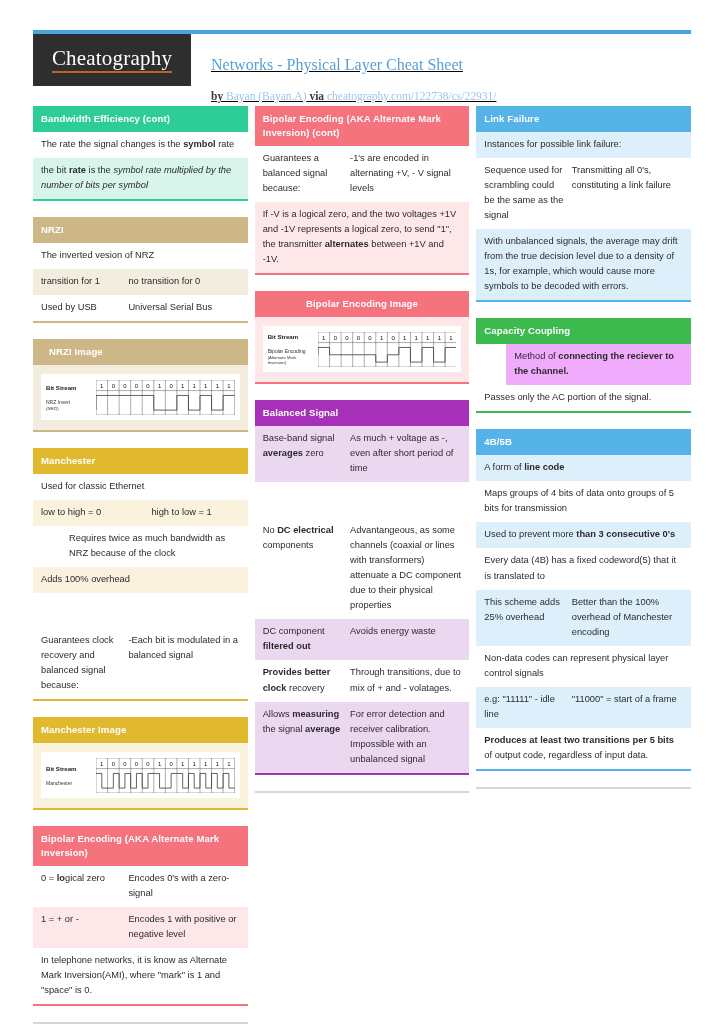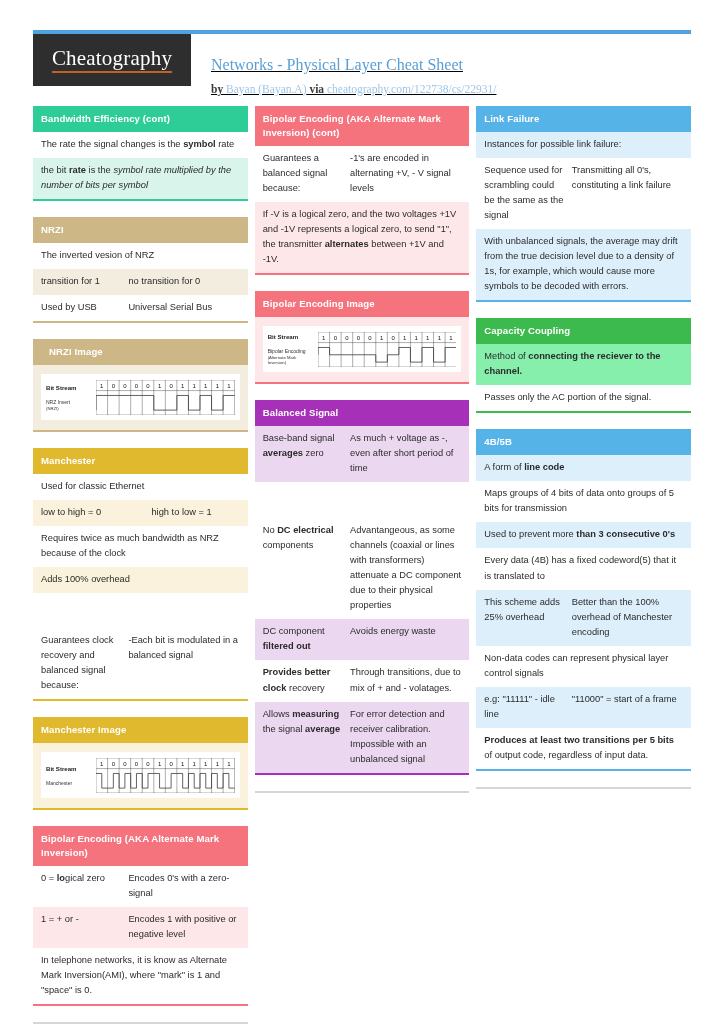--- a/index.html
+++ b/index.html
@@ -50,21 +50,21 @@
     color: #5a9fd4;
     line-height: 1.35;
     white-space: nowrap;
   }
   .cs-byline {
     font-family: "Liberation Serif", serif;
     font-size: 11.5px;
     color: #9dc6e8;
     line-height: 1.6;
     white-space: nowrap;
-    margin-top: 4px;
+    margin-top: 11px;
   }
   .cs-byline .dark { color: #3a3a3a; font-weight: bold; }
   .cs-byline .lnk  { color: #9dc6e8; }
 
   
   .cols {
     position: absolute; left: 33px; top: 106px;
     width: 658px;
     display: flex;
     gap: 7px;
@@ -229,21 +229,21 @@
         <div class="card">
           <div class="card-head" style="background: rgb(224, 185, 46);">Manchester</div>
           <div class="card-body" style="border-bottom-color: rgb(224, 185, 46);">
             <div class="row single" style="background: rgb(255, 255, 255);">
               <div class="c1">Used for classic Ethernet</div>
             </div>
             <div class="row" style="background: rgb(250, 242, 220); gap: 23px;">
               <div class="c1">low to high = 0</div>
               <div class="c2">high to low = 1</div>
             </div>
-            <div class="row single" style="background: rgb(255, 255, 255);">
+            <div class="row single" style="background: rgb(255, 255, 255); margin-left: 28px;">
               <div class="c1">Requires twice as much bandwidth as NRZ because of the clock</div>
             </div>
             <div class="row single" style="background: rgb(250, 242, 220);">
               <div class="c1">Adds 100% overhead</div>
             </div>
             <div class="row" style="background: rgb(255, 255, 255); margin-top: 35px;">
               <div class="c1">Guarantees clock recovery and balanced signal because:</div>
               <div class="c2">-Each bit is modulated in a balanced signal</div>
             </div>
           </div>
@@ -332,21 +332,21 @@
             <div class="row" style="background: rgb(255, 255, 255);">
               <div class="c1">Guarantees a balanced signal because:</div>
               <div class="c2">-1's are encoded in alternating +V, - V signal levels</div>
             </div>
             <div class="row single" style="background: rgb(253, 231, 232);">
               <div class="c1">If -V is a logical zero, and the two voltages +1V and -1V represents a logical zero, to send "1", the transmitter <b>alternates</b> between +1V and -1V.</div>
             </div>
           </div>
         </div>
         <div class="card">
-          <div class="card-head" style="background: rgb(244, 115, 125);">Bipolar Encoding Image</div>
+          <div class="card-head" style="background: rgb(244, 115, 125); text-align: center;">Bipolar Encoding Image</div>
           <div class="card-body" style="border-bottom-color: rgb(244, 115, 125);">
             <div class="figure-wrap" style="background: rgb(253, 231, 232);">
               <div class="figure">
                 <div class="fig-labels">
                   <div class="fig-l1">Bit Stream</div>
                   <div class="fig-l2">Bipolar Encoding<div class="sub">(Alternate Mark Inversion)</div></div>
                 </div>
                 <div class="fig-chart">
                   <svg viewBox="0 -13 170.39999999999998 43" preserveAspectRatio="xMidYMid meet">
                     <line x1="0" y1="-13" x2="170.39999999999998" y2="-13" stroke="#222" stroke-width="0.45"></line>
@@ -436,21 +436,21 @@
               <div class="c2">Transmitting all 0's, constituting a link failure</div>
             </div>
             <div class="row single" style="background: rgb(221, 239, 251);">
               <div class="c1">With unbalanced signals, the average may drift from the true decision level due to a density of 1s, for example, which would cause more symbols to be decoded with errors.</div>
             </div>
           </div>
         </div>
         <div class="card">
           <div class="card-head" style="background: rgb(60, 186, 78);">Capacity Coupling</div>
           <div class="card-body" style="border-bottom-color: rgb(60, 186, 78);">
-            <div class="row single" style="background: #86efac;">
+            <div class="row single" style="background: #f0abfc; margin-left: 30px;">
               <div class="c1">Method of <b>connecting the reciever to the channel.</b></div>
             </div>
             <div class="row single" style="background: rgb(255, 255, 255);">
               <div class="c1">Passes only the AC portion of the signal.</div>
             </div>
           </div>
         </div>
         <div class="card">
           <div class="card-head" style="background: rgb(85, 179, 232);">4B/5B</div>
           <div class="card-body" style="border-bottom-color: rgb(85, 179, 232);">

